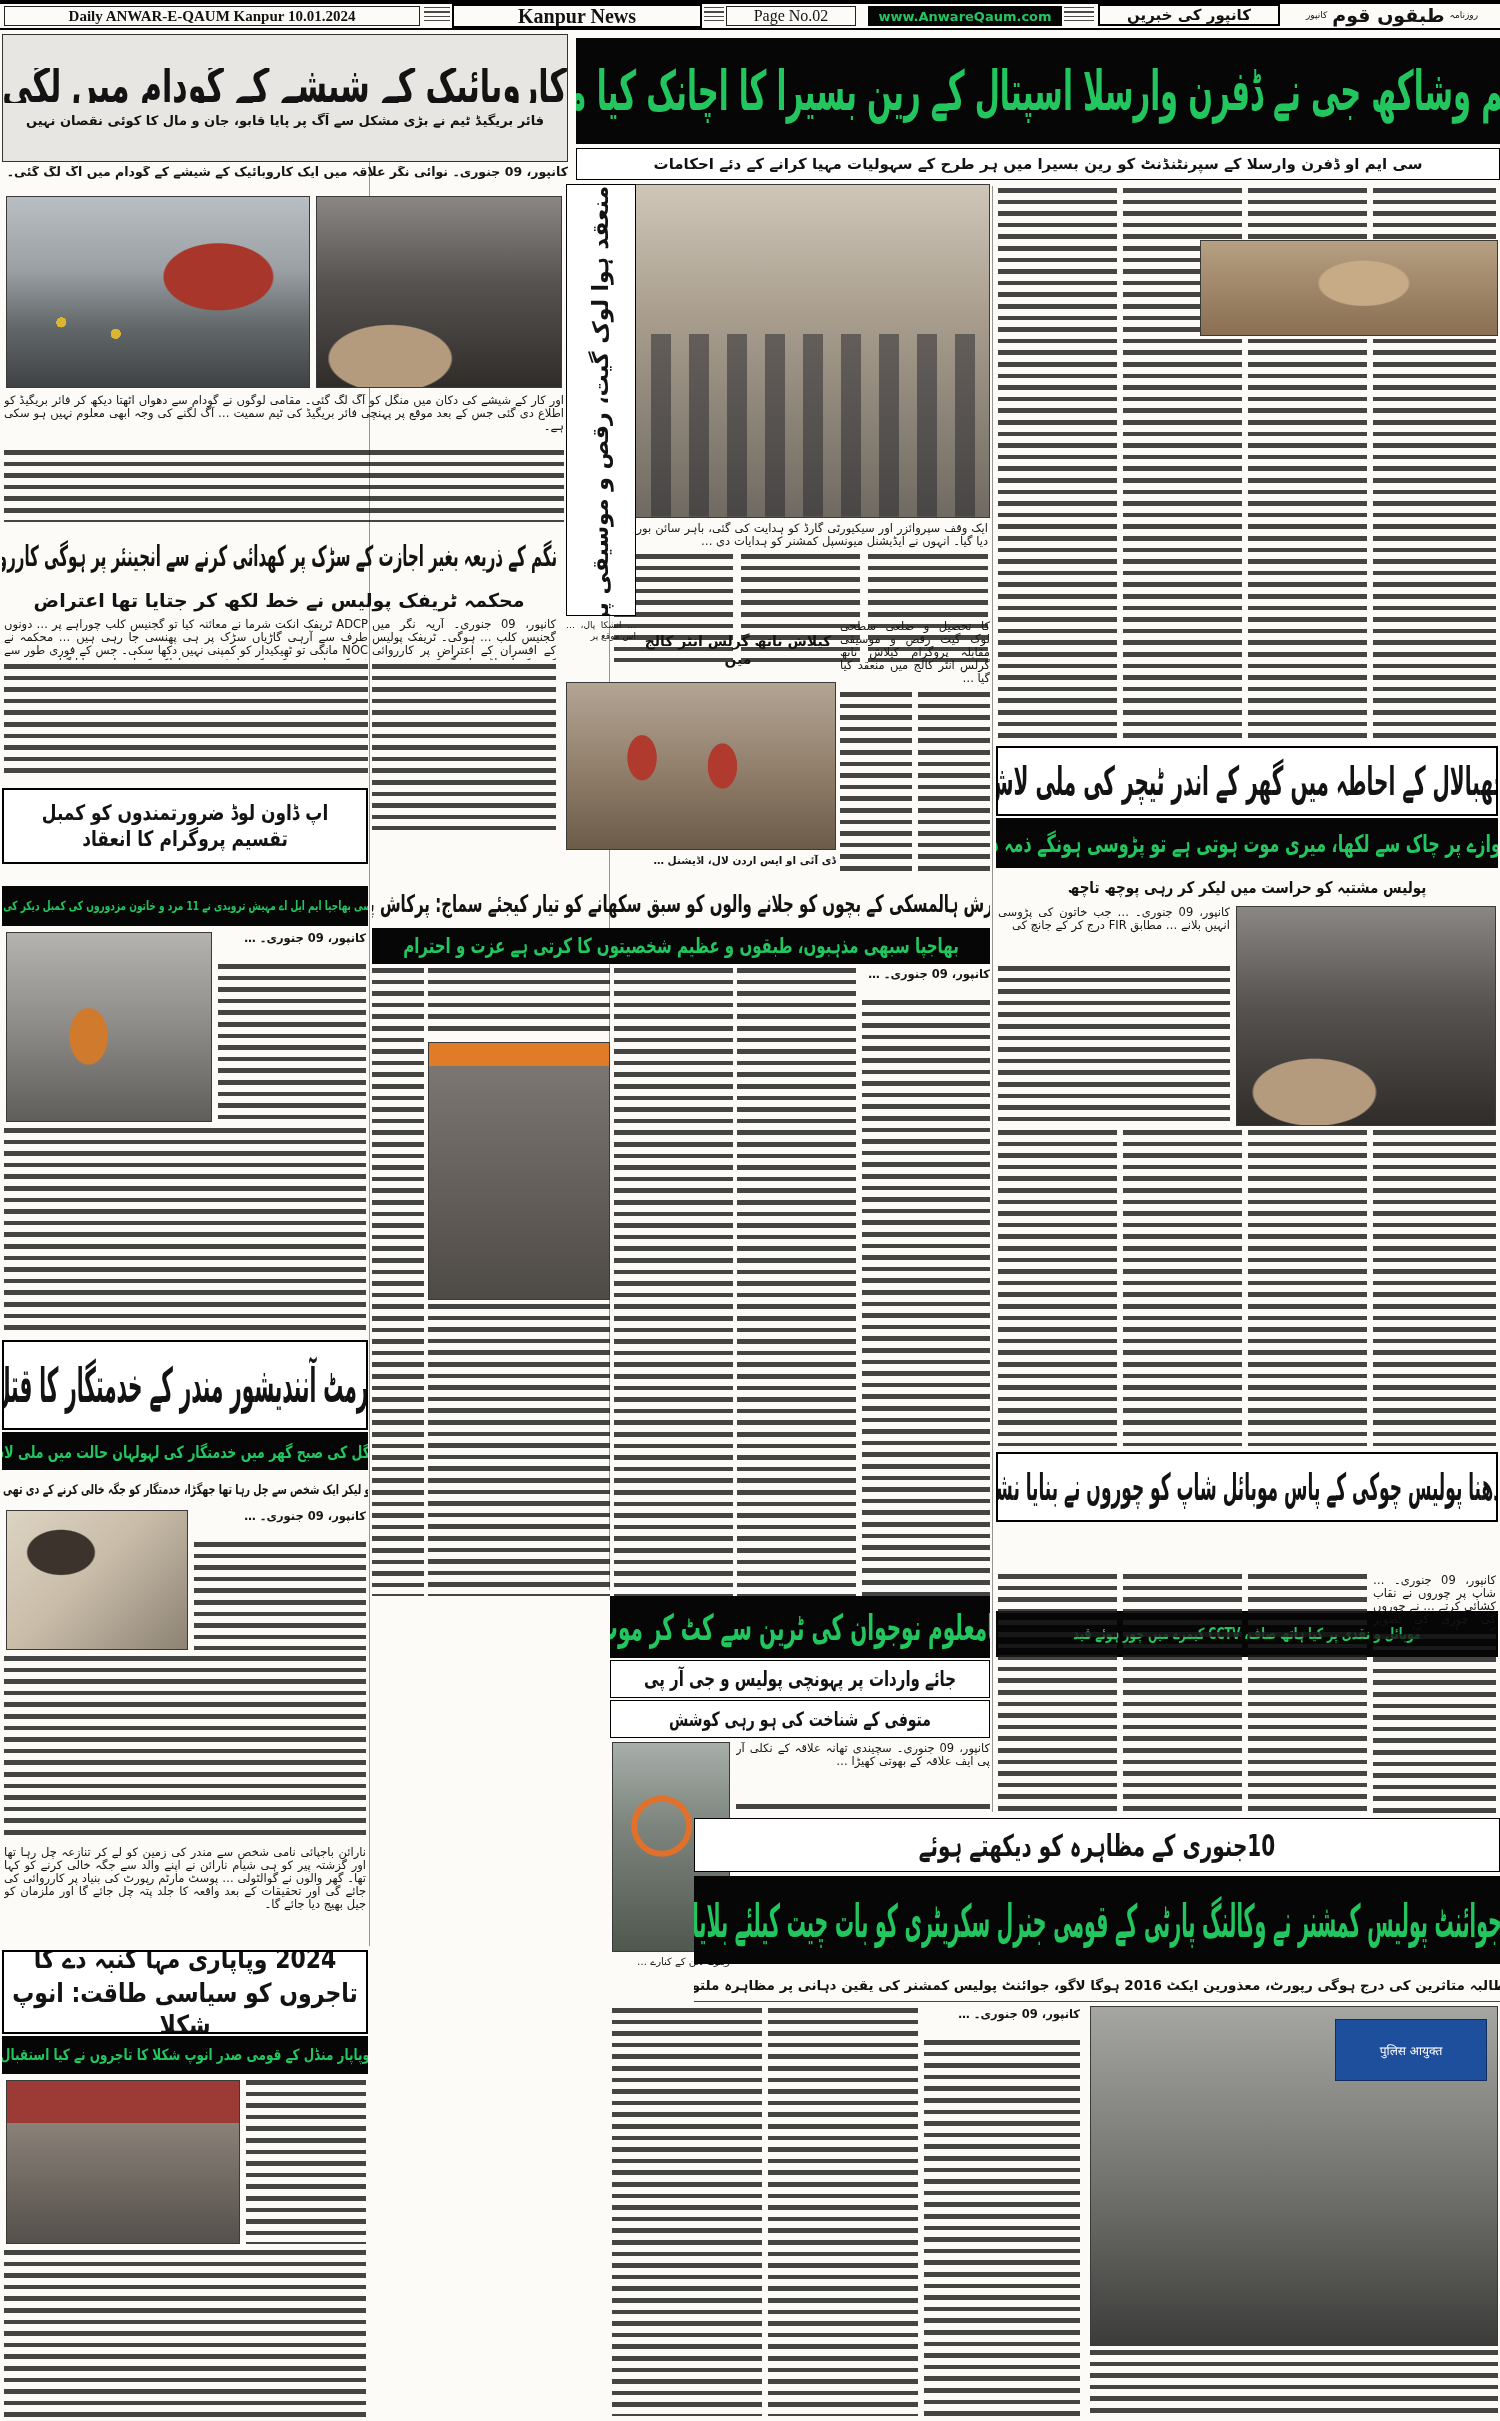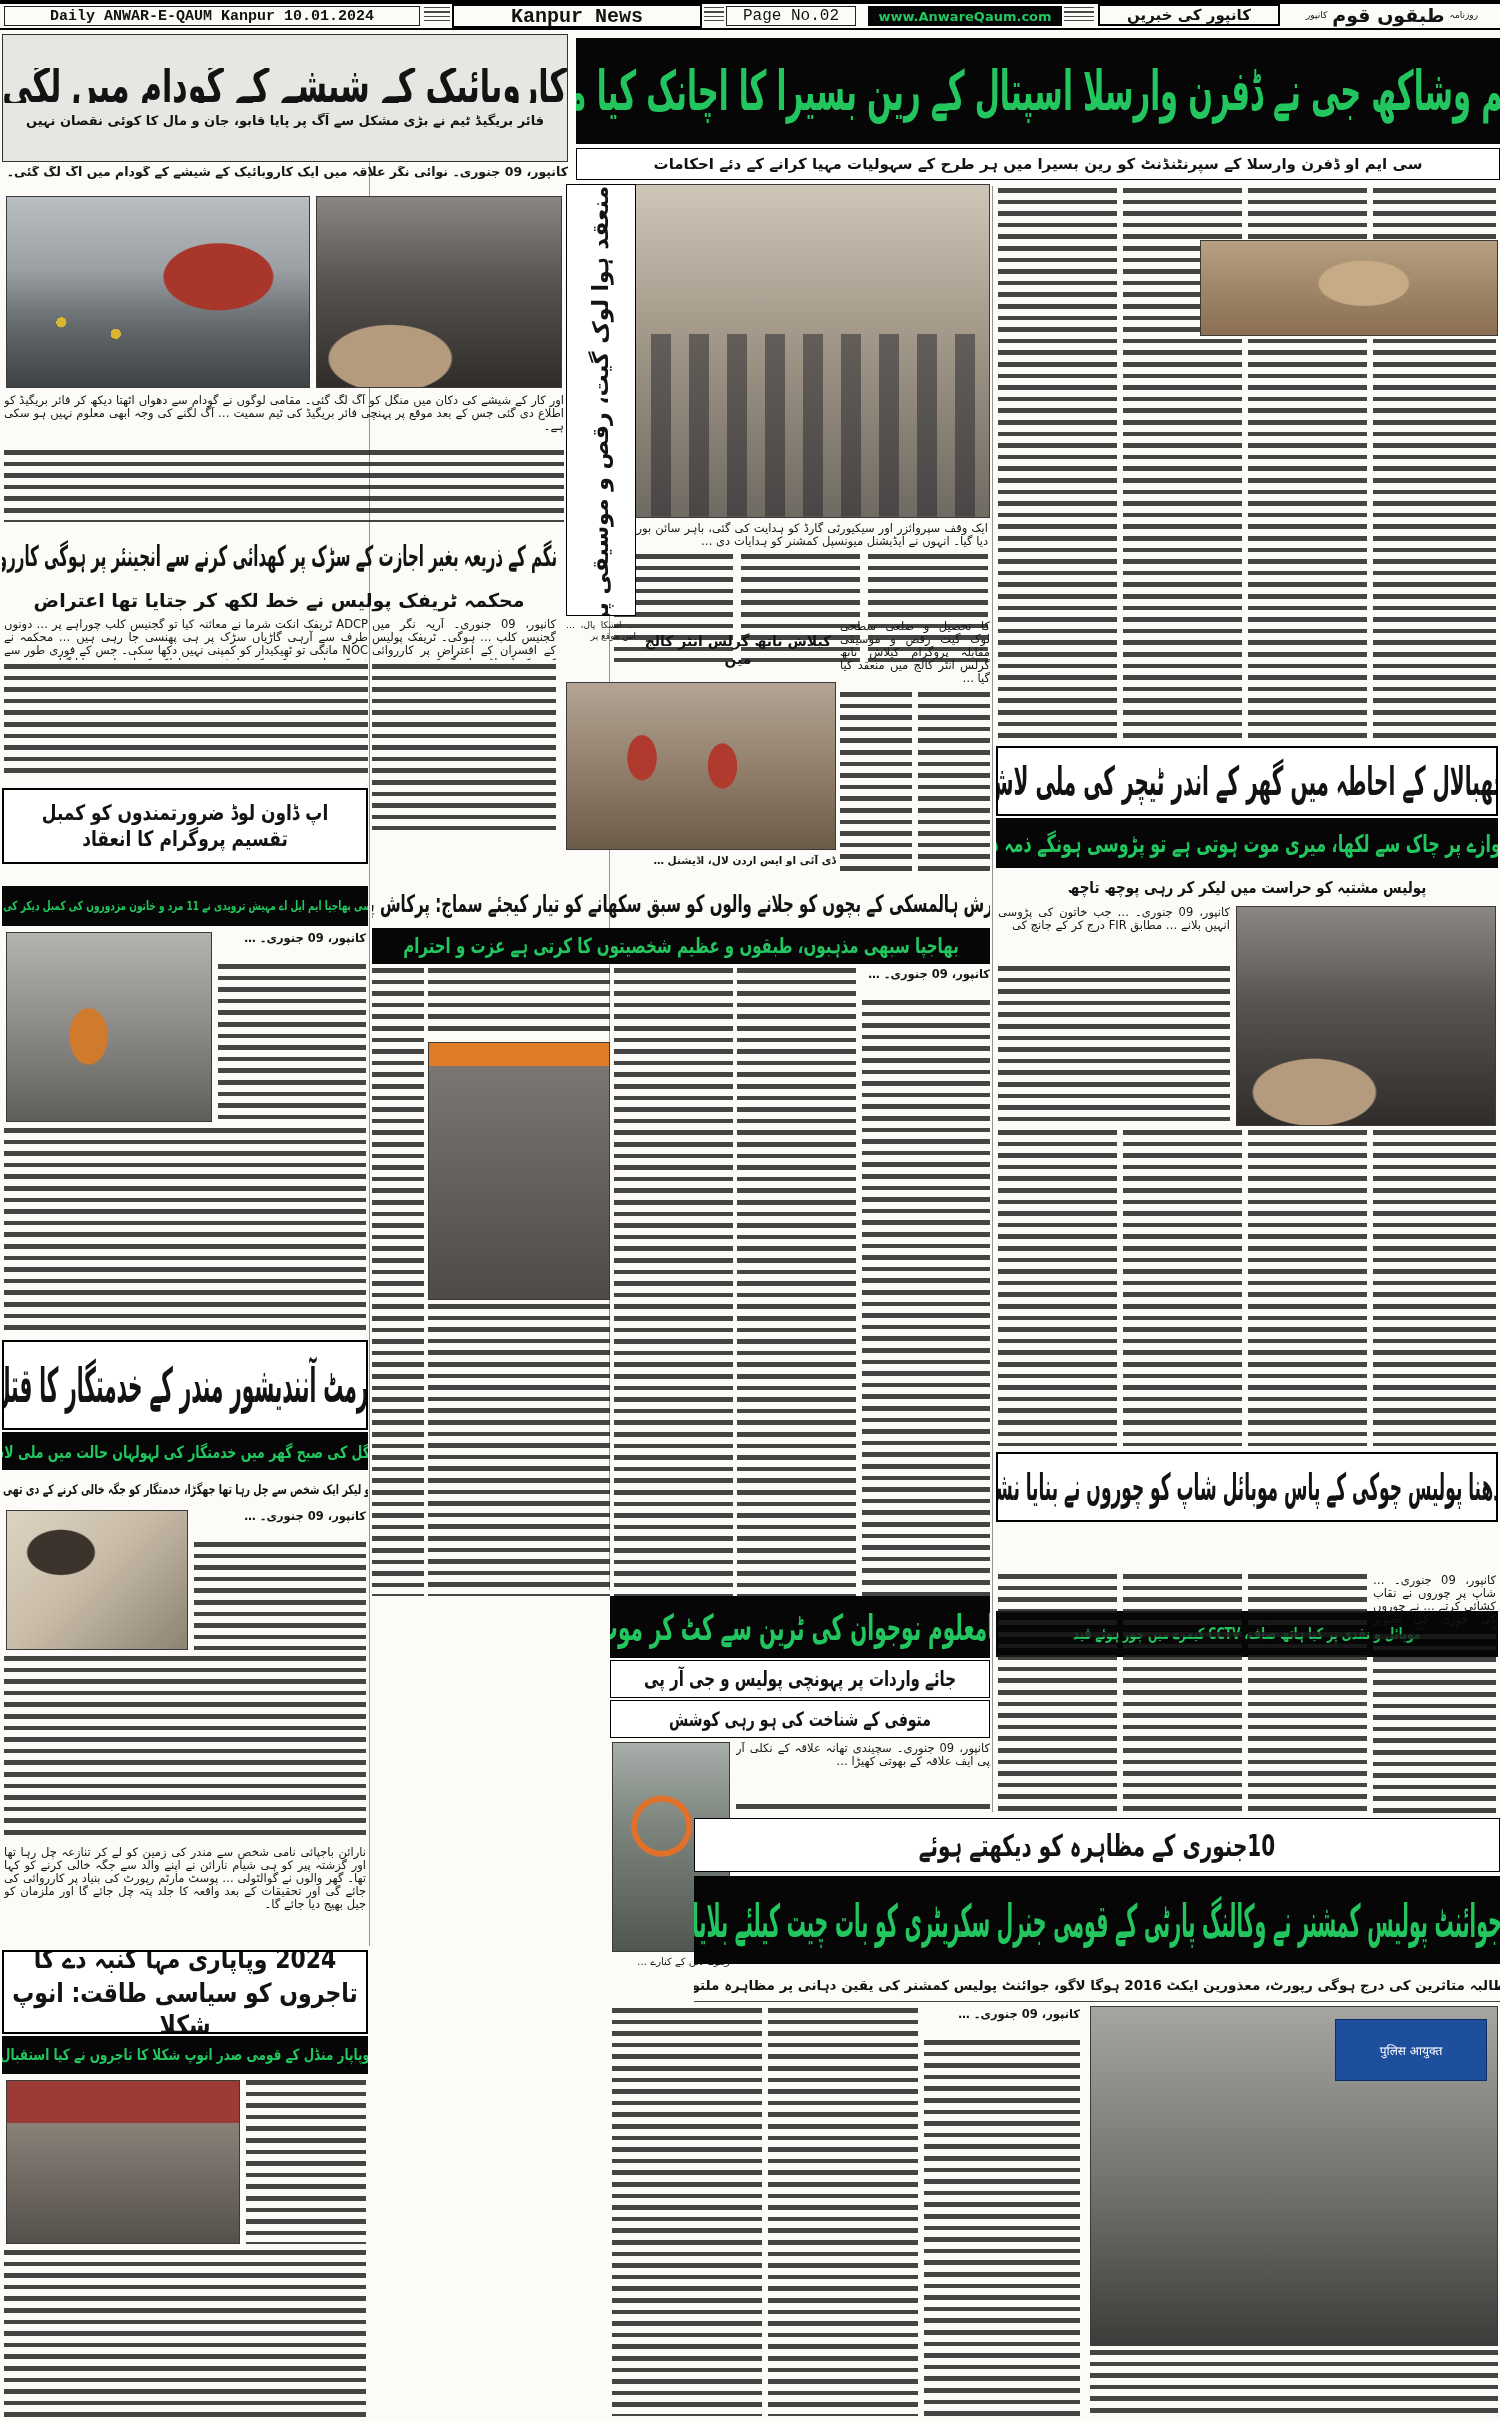--- a/index.html
+++ b/index.html
@@ -12,21 +12,21 @@
 .nw{white-space:nowrap}
 .hbox{border:2px solid #000;background:#fff;font-weight:bold}
 .band{background:#060606;color:#22c55e;font-weight:bold}
 .bold{font-weight:bold}
 .tx{background-image:repeating-linear-gradient(to bottom,rgba(28,28,28,.82) 0 4.6px,transparent 4.6px 11.6px)}
 .ex{direction:rtl;text-align:justify;font-size:11.5px;line-height:12.9px;overflow:hidden;color:#161616}
 .photo{border:1px solid #3a3a3a}
 .vline{background:#96948f;width:1px}
 .ruled{background-image:repeating-linear-gradient(to bottom,#4a4a4a 0 1px,transparent 1px 4.5px)}
 .sy{display:inline-block}
-.serif{font-family:Liberation Mono, monospace}
+.serif{font-family:Liberation Serif, serif}
 .ph-truck{background-image:radial-gradient(90px 55px at 70% 42%,#a8362a 0 60%,rgba(0,0,0,0) 62%),radial-gradient(10px 10px at 18% 66%,#d9b531 0 50%,rgba(0,0,0,0) 52%),radial-gradient(10px 10px at 36% 72%,#d9b531 0 50%,rgba(0,0,0,0) 52%),linear-gradient(180deg,#b9bec2 0%,#9aa0a3 38%,#63686b 68%,#3f4245 100%)}
 .ph-burnt{background-image:radial-gradient(110px 60px at 30% 85%,#b49b7e 0 55%,rgba(0,0,0,0) 57%),linear-gradient(180deg,#8a8683 0%,#575350 45%,#2f2c2a 100%)}
 .ph-main{background-image:repeating-linear-gradient(90deg,rgba(35,35,42,.5) 0 20px,rgba(0,0,0,0) 20px 38px),linear-gradient(180deg,#cfc6b8 0%,#a89d8d 40%,#6f6a62 100%);background-size:100% 55%,100% 100%;background-position:0 100%,0 0;background-repeat:no-repeat}
 .ph-pile{background-image:radial-gradient(80px 40px at 55% 45%,#c7ab86 0 55%,rgba(0,0,0,0) 58%),linear-gradient(180deg,#b79f81 0%,#8a6f52 100%)}
 .ph-class{background-image:radial-gradient(26px 40px at 28% 45%,#b03a2e 0 55%,rgba(0,0,0,0) 58%),radial-gradient(26px 40px at 58% 50%,#b03a2e 0 55%,rgba(0,0,0,0) 58%),linear-gradient(180deg,#b3a494 0%,#8f7d69 55%,#6b5b49 100%)}
 .ph-bjp{background-image:linear-gradient(180deg,#e07b28 0%,#e07b28 9%,#7b7672 9%,#4e4a46 100%)}
 .ph-dist{background-image:radial-gradient(34px 50px at 40% 55%,#cf7a2c 0 55%,rgba(0,0,0,0) 58%),linear-gradient(180deg,#b5b3af 0%,#8d8b87 50%,#5f5e5b 100%)}
 .ph-victim{background-image:radial-gradient(60px 40px at 30% 30%,#3c332c 0 55%,rgba(0,0,0,0) 58%),linear-gradient(135deg,#ddd3c2 0%,#c9bda9 45%,#8d8374 100%)}
 .ph-trader{background-image:linear-gradient(180deg,#9c3a36 0%,#9c3a36 26%,#8a8178 26%,#55504b 100%)}
 .ph-rail{background-image:radial-gradient(circle at 42% 40%,rgba(0,0,0,0) 0 24px,#e0702a 25px 30px,rgba(0,0,0,0) 31px),linear-gradient(180deg,#a8aeaa 0%,#7c847d 40%,#4f574f 100%)}

